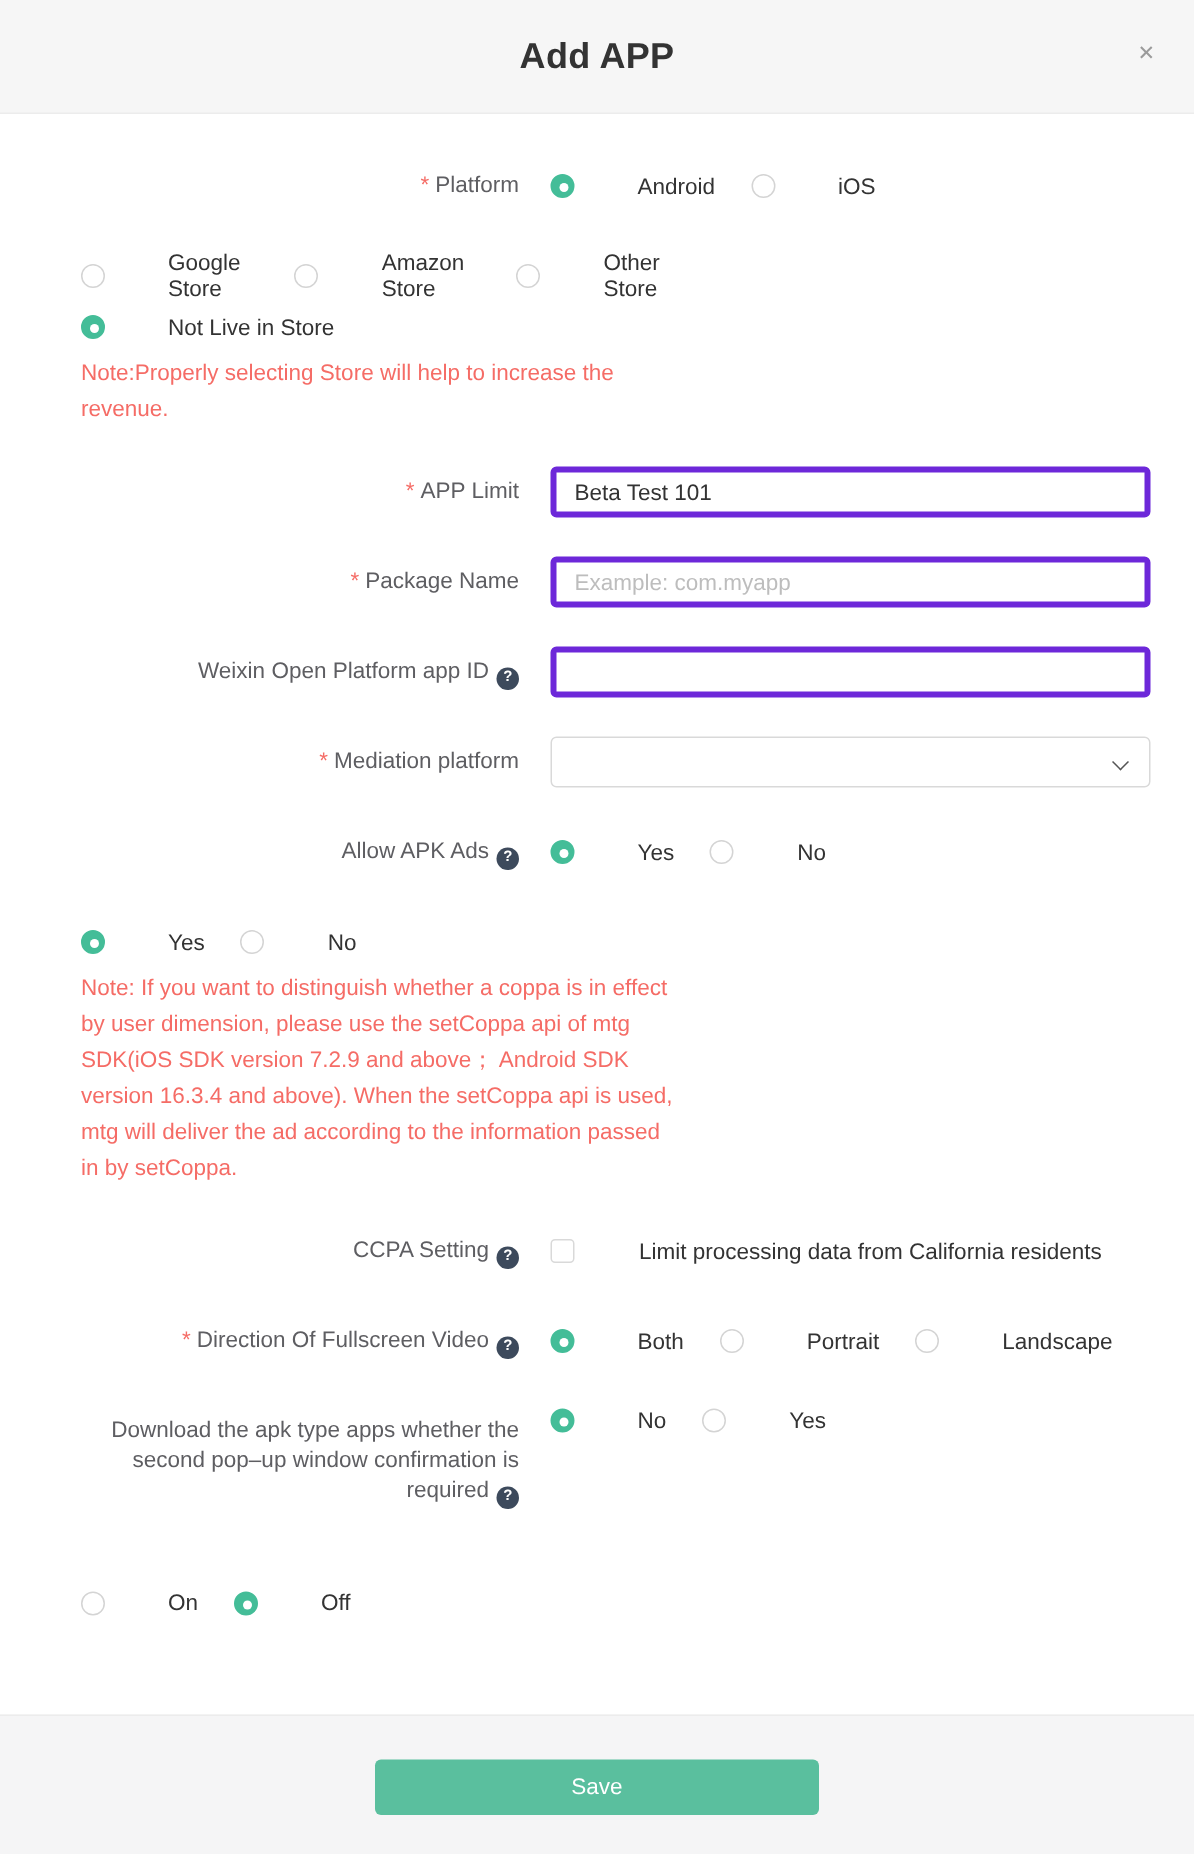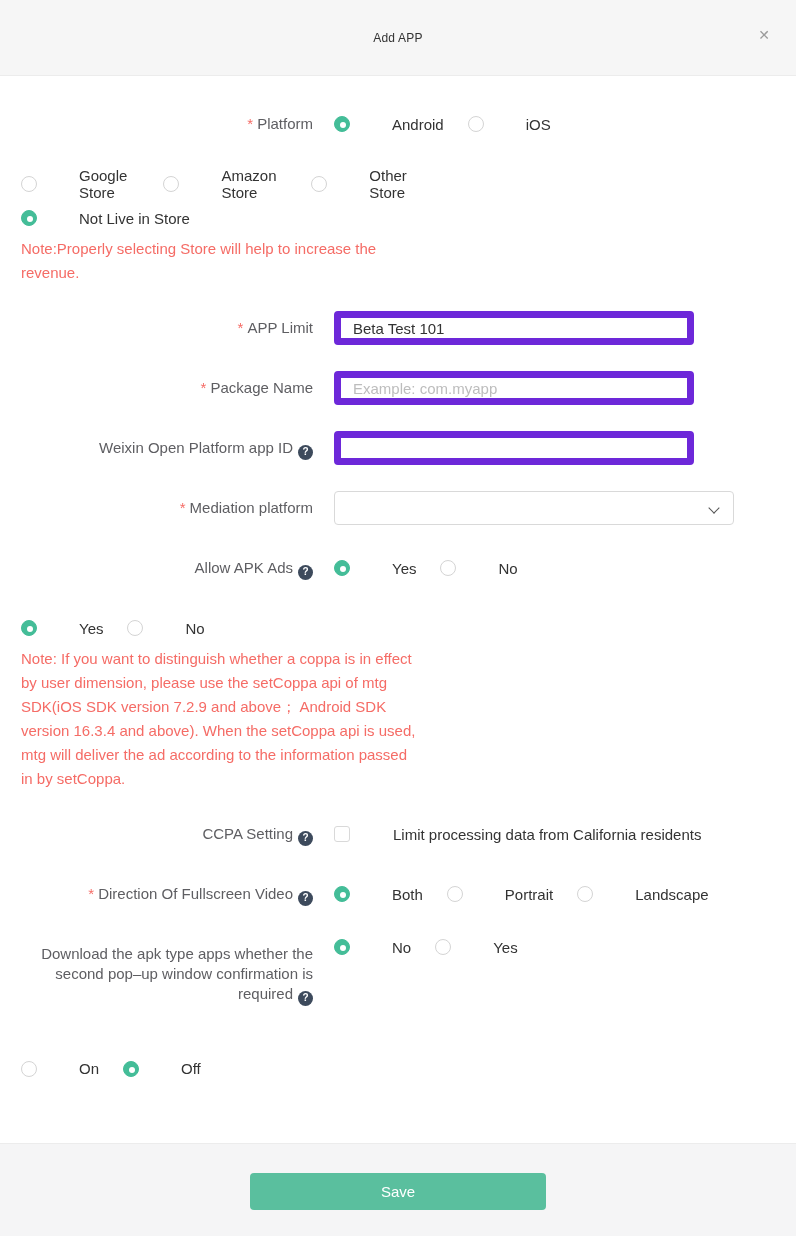--- a/index.html
+++ b/index.html
@@ -20,41 +20,42 @@
     height: 76px;
     background: #f6f6f6;
     border-bottom: 1px solid #ececec;
     position: relative;
     display: flex;
     align-items: center;
     justify-content: center;
     flex: 0 0 auto;
   }
   .modal-title {
-    font-size: 12px;
-    font-weight: 400;
+    font-size: 24px;
+    font-weight: 700;
     color: #333;
     letter-spacing: .2px;
   }
   .close-btn {
     position: absolute;
     right: 22px;
     top: 24px;
     font-size: 14px;
     color: #9b9b9b;
     cursor: pointer;
     line-height: 1;
     padding: 4px;
   }
 
   
   .modal-body {
     flex: 1 1 auto;
     background: #fff;
     padding-top: 31px;
+    padding-left: 33px;
   }
   .row {
     display: flex;
     align-items: flex-start;
     margin-bottom: 26px;
   }
   .label {
     width: 313px;
     text-align: right;
     padding-top: 7px;
@@ -127,23 +128,23 @@
     width: 16px;
     height: 16px;
     border-radius: 3px;
     border: 1px solid #d9d9d9;
     background: #fff;
     margin-right: 10px;
     flex: 0 0 auto;
   }
 
   .text-input {
-    width: 360px;
+    width: 400px;
     height: 34px;
-    border: 7px solid #6d28d9;
+    border: 4px solid #6d28d9;
     border-radius: 4px;
     padding: 0 12px;
     font-size: 15px;
     color: #333;
     font-family: "Liberation Sans", "DejaVu Sans", sans-serif;
     outline: none;
     background: #fff;
   }
   .text-input::placeholder { color: #bdbdbd; }
 

